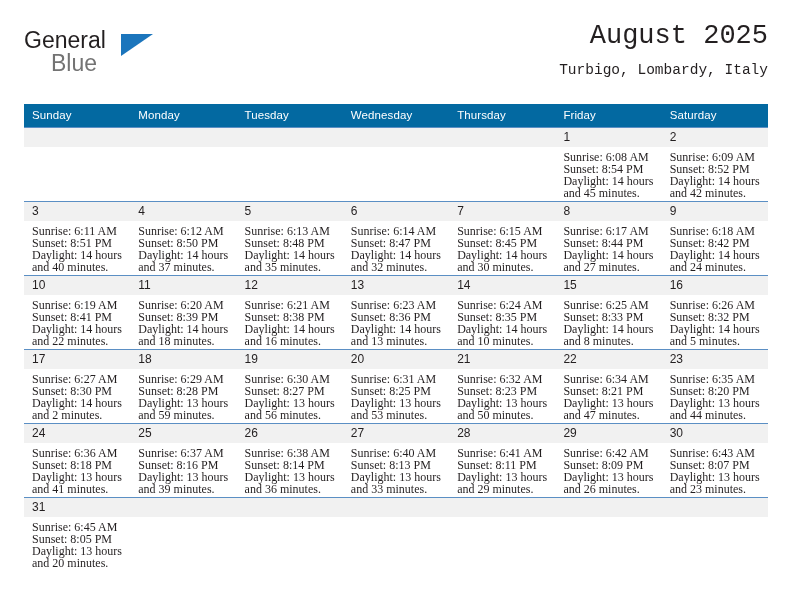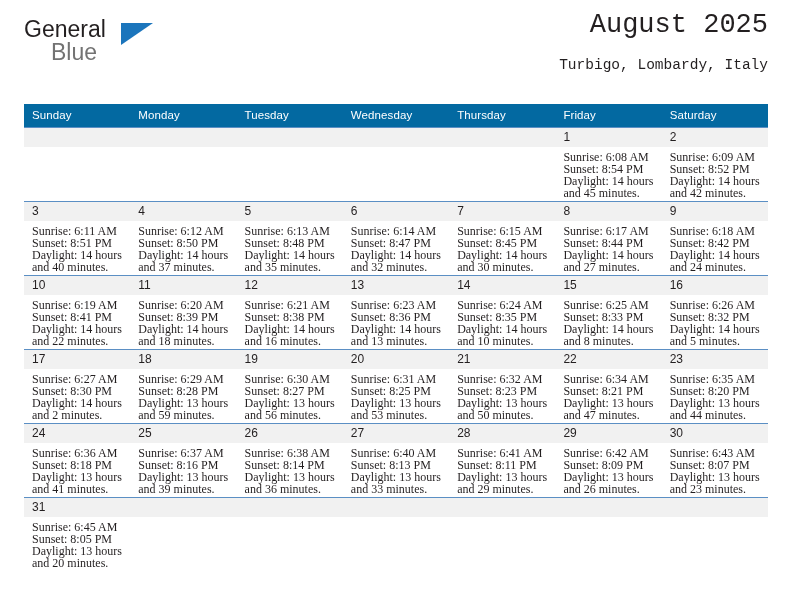--- a/index.html
+++ b/index.html
@@ -17,21 +17,21 @@
     width: 792px;
     height: 612px;
     background: #ffffff;
     overflow: hidden;
   }
 
   
   .header {
     position: absolute;
     left: 24px;
-    top: 10px;
+    top: 21px;
     width: 744px;
     height: 70px;
     display: flex;
     justify-content: space-between;
     align-items: flex-start;
   }
   .brand {
     position: relative;
     width: 180px;
     height: 58px;
@@ -72,21 +72,21 @@
     font-size: 27px;
     color: #231f20;
     line-height: 1.15;
     font-weight: normal;
     margin: 0;
     white-space: nowrap;
   }
   .cal-subtitle {
     font-size: 14.5px;
     color: #231f20;
-    margin-top: 16px;
+    margin-top: 10px;
     white-space: nowrap;
   }
 
   
   .calendar {
     position: absolute;
     left: 24px;
     top: 104px;
     width: 744px;
     border-collapse: collapse;

